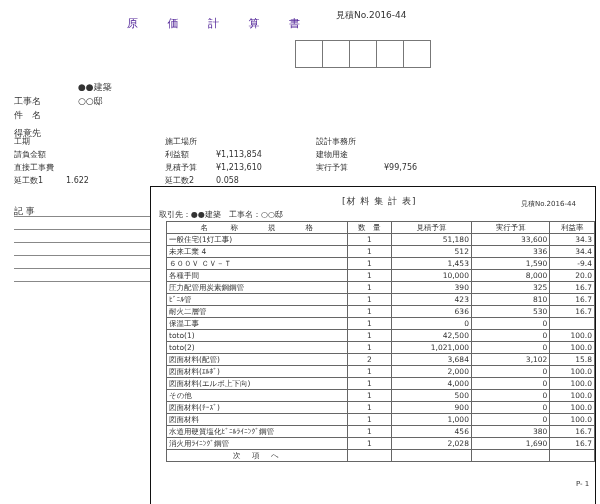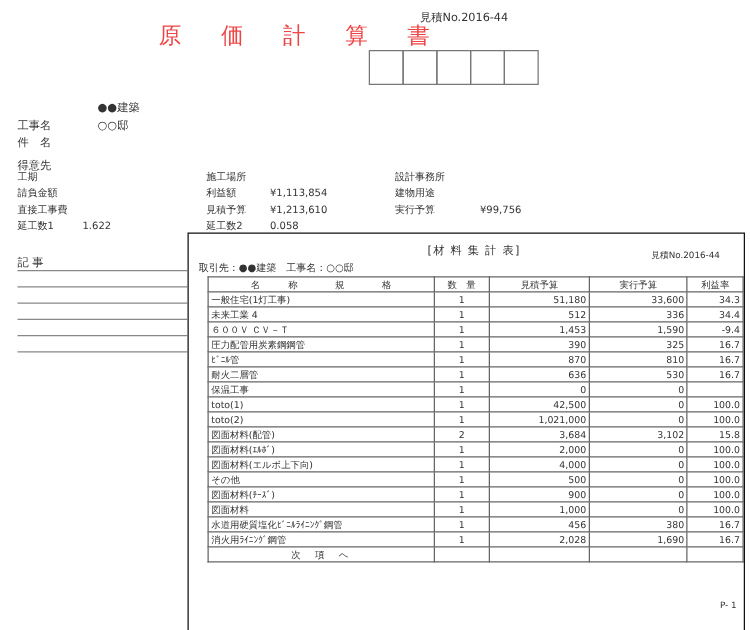--- a/index.html
+++ b/index.html
@@ -5,21 +5,21 @@
   html, body { margin:0; padding:0; }
   body {
     width:600px; height:504px; position:relative; overflow:hidden;
     background:#ffffff; color:#333;
     font-family:"DejaVu Sans", "Liberation Sans", sans-serif;
   }
   .abs { position:absolute; white-space:nowrap; }
   .t9 { font-size:9px; line-height:11px; }
   .t8 { font-size:8px; line-height:10px; }
   .t7 { font-size:7px; line-height:9px; }
-  .title-main { font-size:18px; letter-spacing:13px; color:#ef4444; }
+  .title-main { font-size:11px; letter-spacing:13px; color:#4c1d95; }
   .stamp-boxes { position:absolute; left:296px; top:40px; display:flex; }
   .stamp-box { width:26px; height:26px; border:1px solid #777; margin-left:-1px; }
   .memo-line { position:absolute; left:14px; width:136px; height:0; border-top:1px solid #888; }
   .sheet {
     position:absolute; left:150px; top:186px; width:446px; height:344px;
     background:#fff; border:1.5px solid #111; box-sizing:border-box;
   }
   table.mat {
     position:absolute; left:15px; top:34px; border-collapse:collapse;
     font-size:7.5px; color:#333;
@@ -120,30 +120,37 @@
           <td class="c-rate">34.4</td>
         </tr>
         <tr>
           <td class="c-name">６００Ｖ ＣＶ－Ｔ</td>
           <td class="c-qty">1</td>
           <td class="c-num">1,453</td>
           <td class="c-num">1,590</td>
           <td class="c-rate">-9.4</td>
         </tr>
         <tr>
+          <td class="c-name">各種手間</td>
+          <td class="c-qty">1</td>
+          <td class="c-num">10,000</td>
+          <td class="c-num">8,000</td>
+          <td class="c-rate">20.0</td>
+        </tr>
+        <tr>
           <td class="c-name">圧力配管用炭素鋼鋼管</td>
           <td class="c-qty">1</td>
           <td class="c-num">390</td>
           <td class="c-num">325</td>
           <td class="c-rate">16.7</td>
         </tr>
         <tr>
           <td class="c-name">ﾋﾞﾆﾙ管</td>
           <td class="c-qty">1</td>
-          <td class="c-num">870</td>
+          <td class="c-num">423</td>
           <td class="c-num">810</td>
           <td class="c-rate">16.7</td>
         </tr>
         <tr>
           <td class="c-name">耐火二層管</td>
           <td class="c-qty">1</td>
           <td class="c-num">636</td>
           <td class="c-num">530</td>
           <td class="c-rate">16.7</td>
         </tr>

